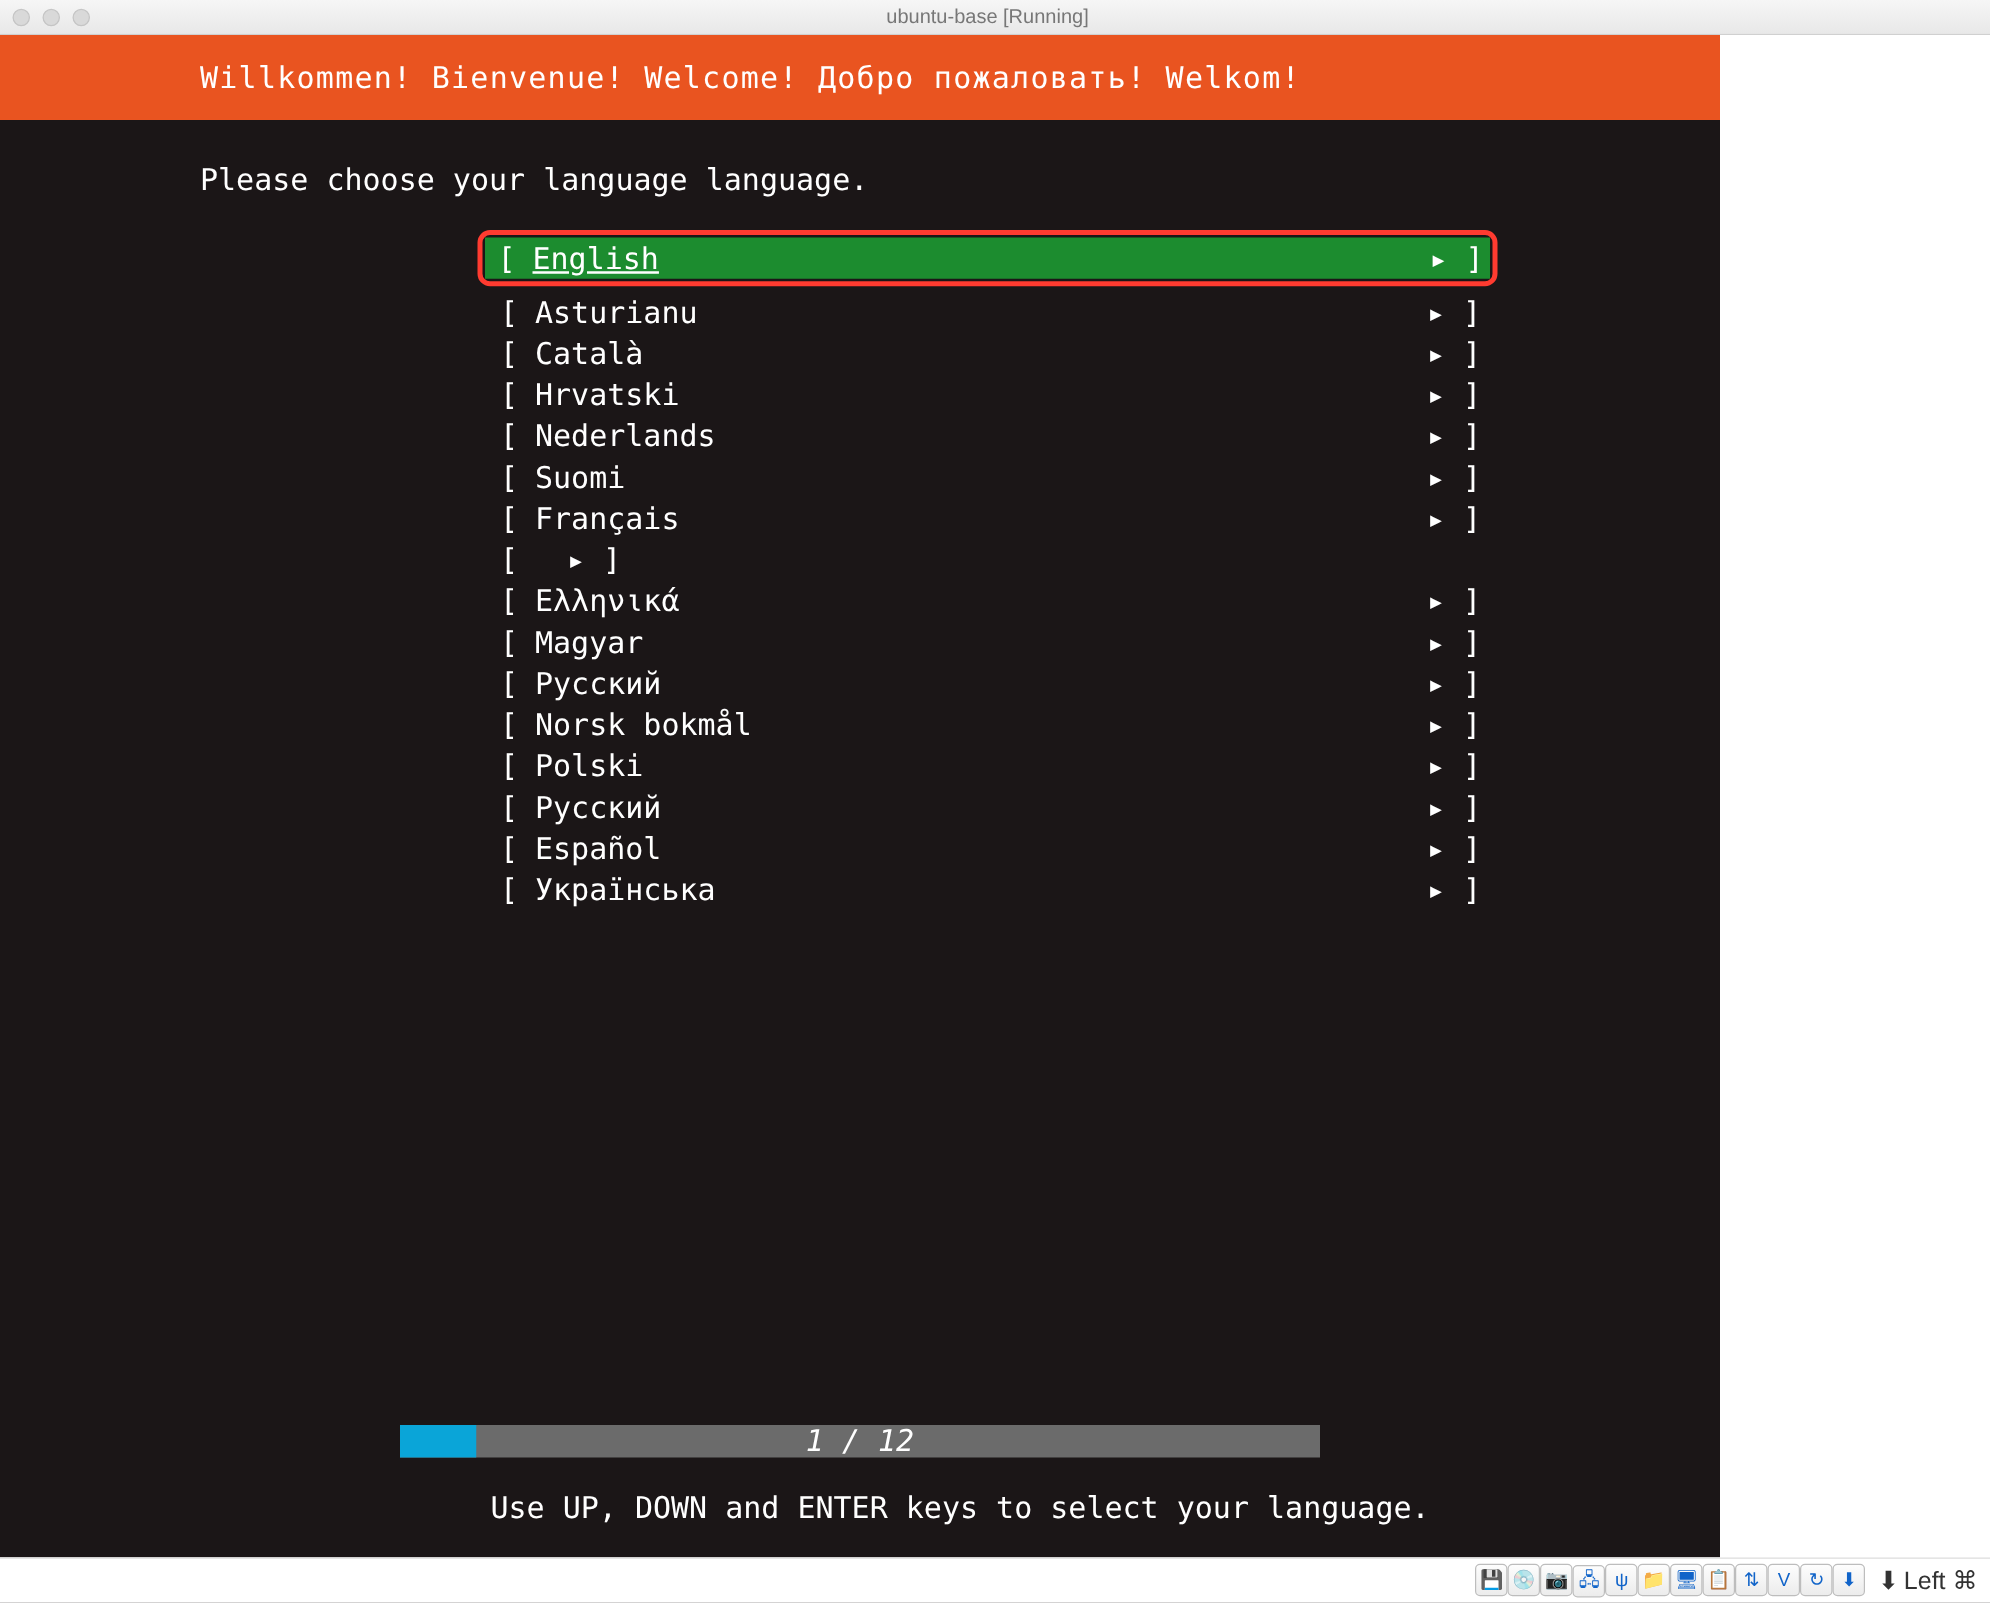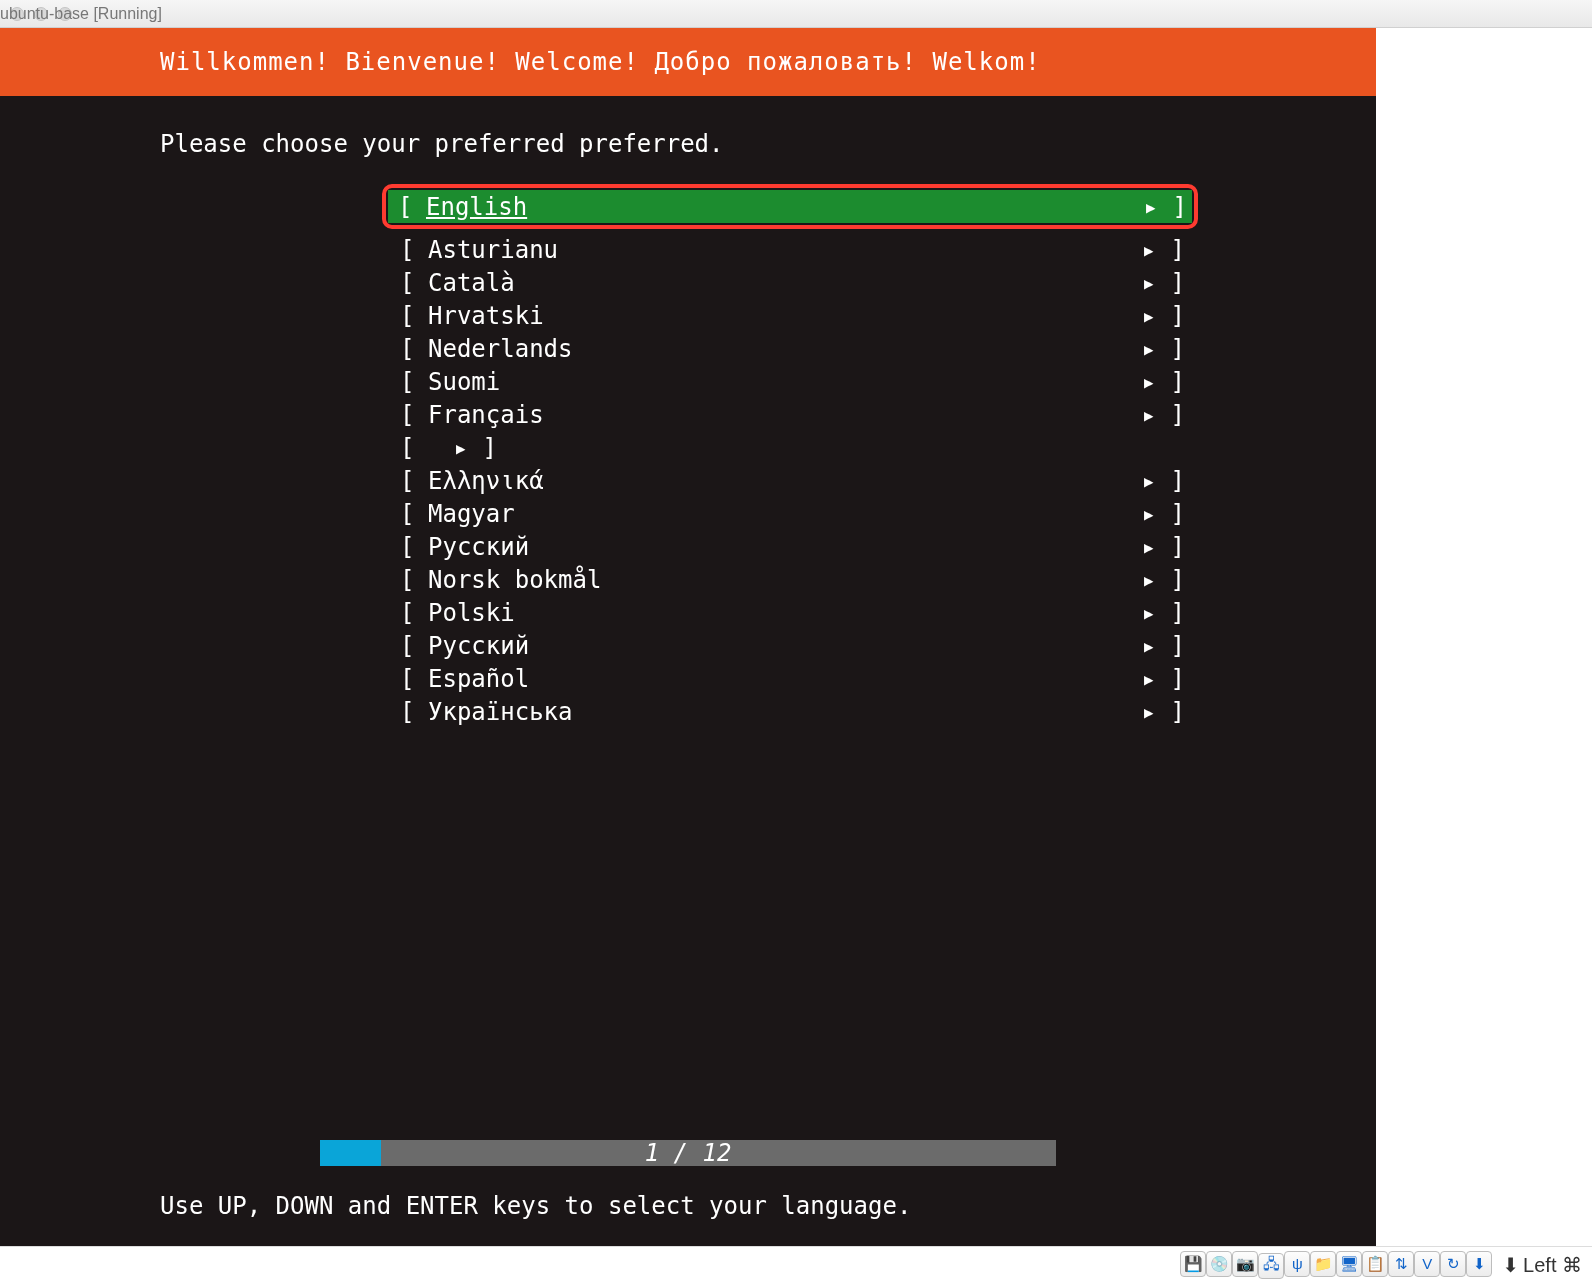--- a/index.html
+++ b/index.html
@@ -4,21 +4,21 @@
 <style>
   * { margin: 0; padding: 0; box-sizing: border-box; }
   html, body { width: 1592px; height: 1282px; font-family: "Menlo", "Consolas", monospace; background: #fff; }
   .mac-titlebar {
     height: 28px; background: linear-gradient(#f6f6f6,#e8e8e8);
     display: flex; align-items: center; padding: 0 10px; border-bottom: 1px solid #d0d0d0;
     position: relative;
   }
   .traffic { display: flex; gap: 10px; }
   .traffic .dot { width: 14px; height: 14px; border-radius: 50%; background: #d9d9d9; border: 1px solid #c5c5c5; }
-  .mac-title { position: absolute; left: 0; right: 12px; text-align: left; color: #777; font-size: 16px; font-family: -apple-system, Helvetica, Arial, sans-serif; }
+  .mac-title { position: absolute; left: 0; right: 12px; text-align: center; color: #777; font-size: 16px; font-family: -apple-system, Helvetica, Arial, sans-serif; }
   .vm-viewport {
     width: 1376px; height: 1218px; background: #1b1617;
     display: flex; flex-direction: column; font-size: 24px; line-height: 1.0;
     font-family: "Menlo","DejaVu Sans Mono","Consolas",monospace;
     color: #ffffff;
   }
   .banner {
     background: #e95420; color: #fff; padding: 22px 0 22px 160px; letter-spacing: 1px;
   }
   .content { flex: 1; padding-top: 36px; padding-left: 160px; }
@@ -39,21 +39,21 @@
     margin-left: -8px; margin-right: -8px; margin-bottom: 4px;
   }
   .progress-area { padding: 0 0 0 0; font-style: italic; }
   .progress-bar {
     height: 26px; background: #6b6b6b; margin: 0 320px; position: relative;
     display: flex; align-items: center; justify-content: center; color: #fff;
     font-size: 24px;
   }
   .progress-fill { position: absolute; left: 0; top: 0; bottom: 0; width: 8.33%; background: #0aa5d8; }
   .progress-label { position: relative; z-index: 1; }
-  .hint { padding: 28px 0 28px 160px; }
+  .hint { padding: 28px 0 28px 160px; text-align: center; }
   .mac-statusbar {
     height: 36px; background: #fff; border-top: 1px solid #ddd;
     display: flex; align-items: center; justify-content: flex-end; padding: 0 10px; gap: 6px;
     font-family: -apple-system, Helvetica, Arial, sans-serif; color: #333;
   }
   .sb-icon {
     width: 26px; height: 26px; display: inline-flex; align-items: center; justify-content: center;
     border: 1px solid #bdbdbd; border-radius: 4px; background: linear-gradient(#fdfdfd,#ececec);
     font-size: 15px; color: #1164c9;
   }
@@ -71,21 +71,21 @@
   <div class="mac-title">ubuntu-base [Running]</div>
 </div>
 
 <div class="vm-viewport">
 
   <div class="banner">
     <span>Willkommen! Bienvenue! Welcome! Добро пожаловать! Welkom!</span>
   </div>
 
   <div class="content">
-    <div class="prompt">Please choose your preferred preferred.</div>
+    <div class="prompt">Please choose your language language.</div>
     <div class="lang-list" id="lang-list">
         <div class="highlight-box">
           <div class="lang-row selected"><span class="lb">[ </span><span class="name">English</span><span class="arrow">▸</span><span class="rb"> ]</span></div>
         </div>
         <div class="lang-row"><span class="lb">[ </span><span class="name">Asturianu</span><span class="arrow">▸</span><span class="rb"> ]</span></div>
         <div class="lang-row"><span class="lb">[ </span><span class="name">Català</span><span class="arrow">▸</span><span class="rb"> ]</span></div>
         <div class="lang-row"><span class="lb">[ </span><span class="name">Hrvatski</span><span class="arrow">▸</span><span class="rb"> ]</span></div>
         <div class="lang-row"><span class="lb">[ </span><span class="name">Nederlands</span><span class="arrow">▸</span><span class="rb"> ]</span></div>
         <div class="lang-row"><span class="lb">[ </span><span class="name">Suomi</span><span class="arrow">▸</span><span class="rb"> ]</span></div>
         <div class="lang-row"><span class="lb">[ </span><span class="name">Français</span><span class="arrow">▸</span><span class="rb"> ]</span></div>

